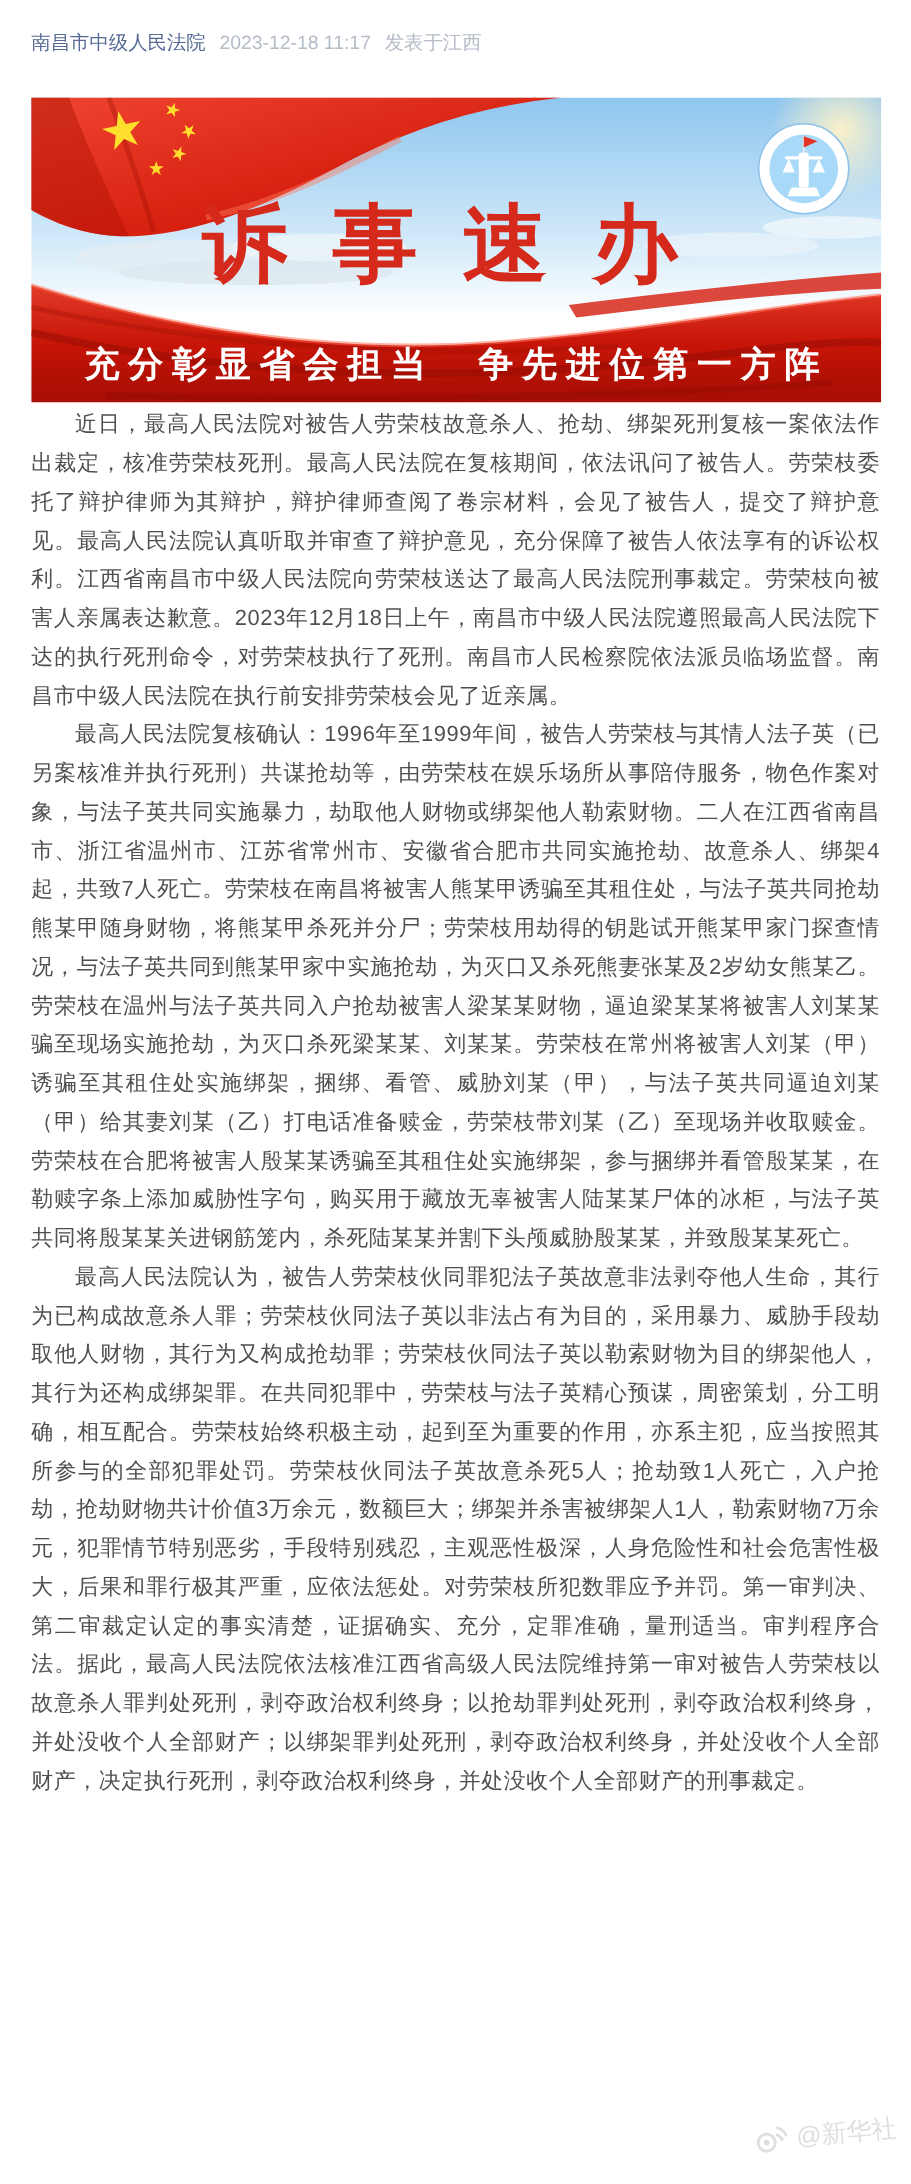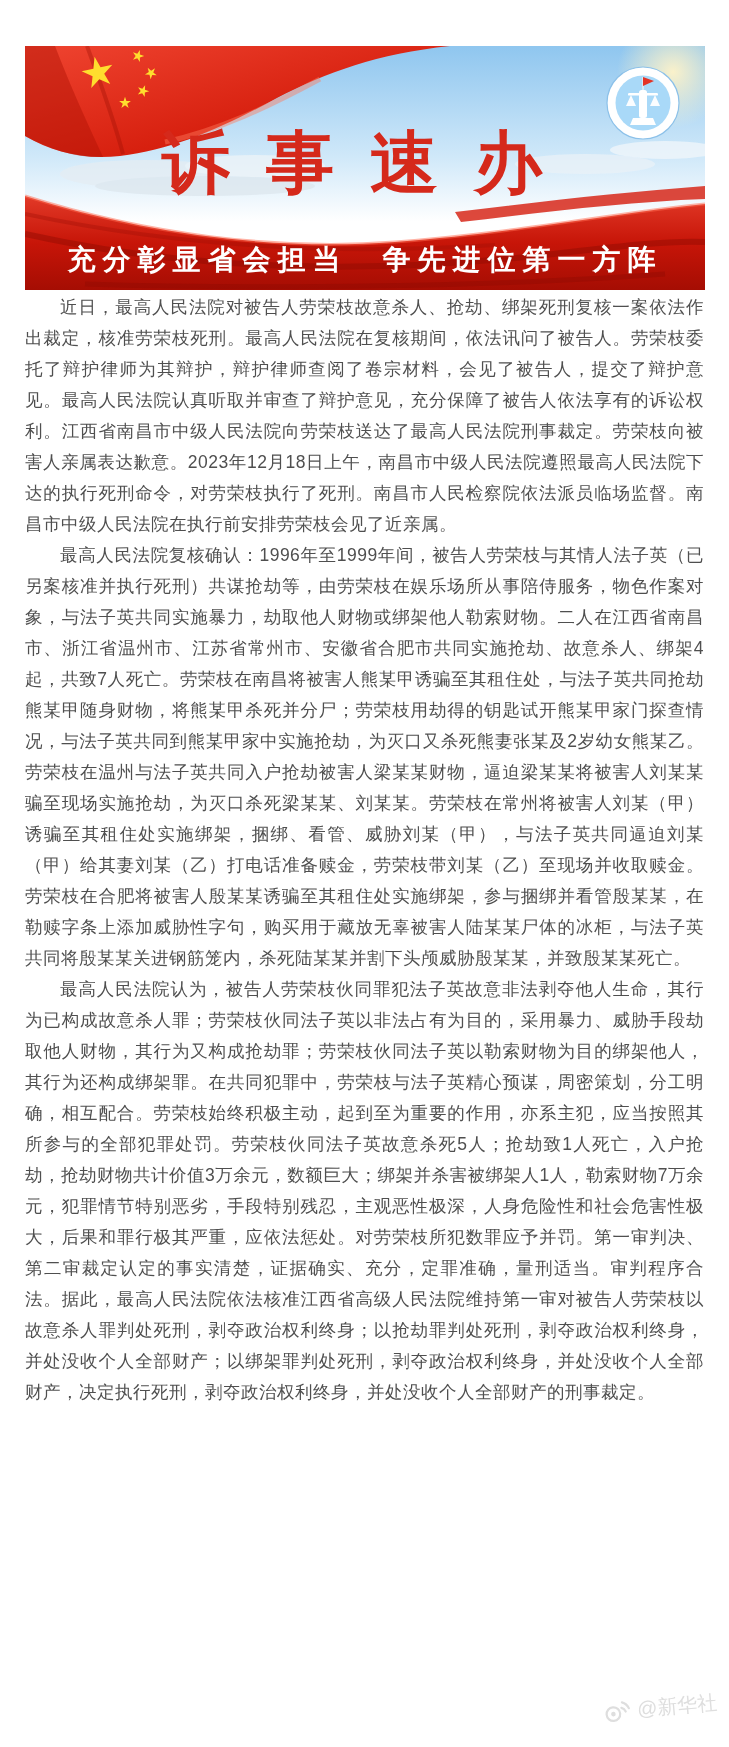--- a/index.html
+++ b/index.html
@@ -51,20 +51,25 @@
     user-select:none;
   }
   .watermark svg{display:block;}
 </style>
 </head>
 <body>
 
 <div class="page">
 
   <div class="header">
+    <div class="byline">
+      <a class="account">南昌市中级人民法院</a>
+      <span class="meta">2023-12-18 11:17</span>
+      <span class="meta">发表于江西</span>
+    </div>
   </div>
 
   <div class="banner">
     <svg width="680" height="244" viewBox="0 0 680 244" xmlns="http://www.w3.org/2000/svg">
       <defs>
         <linearGradient id="skyG" x1="0" y1="0" x2="0" y2="1">
           <stop offset="0" stop-color="#8fc6ef"></stop>
           <stop offset="0.45" stop-color="#cfe8f9"></stop>
           <stop offset="0.72" stop-color="#ffffff"></stop>
         </linearGradient>

